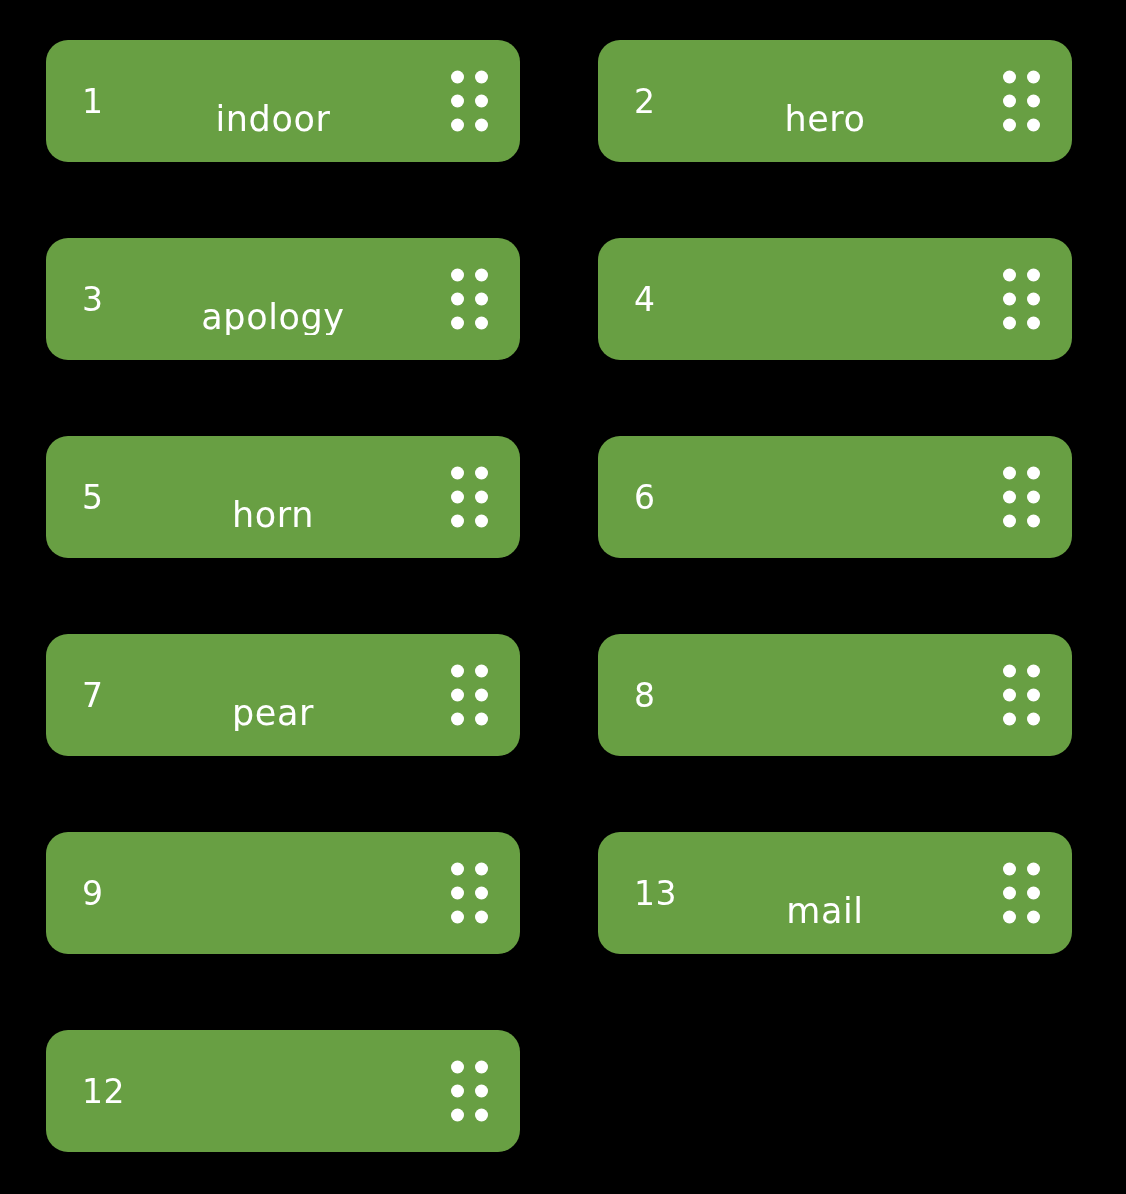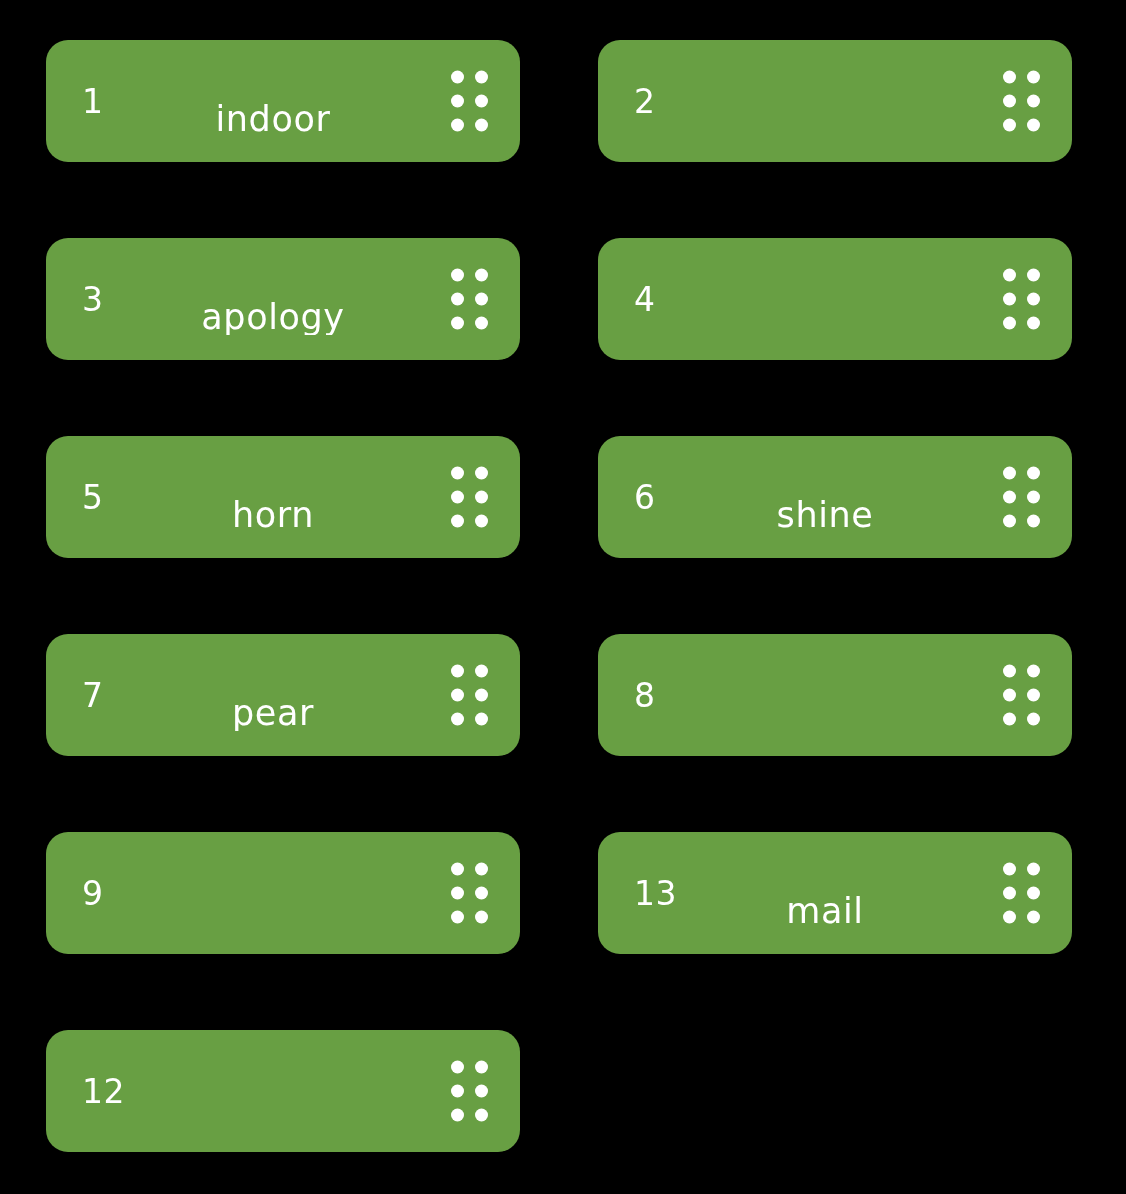--- a/index.html
+++ b/index.html
@@ -101,20 +101,21 @@
       <span class="dot"></span>
       <span class="dot"></span>
       <span class="dot"></span>
       <span class="dot"></span>
       <span class="dot"></span>
     </span>
   </div>
 
   <div class="word-card">
     <span class="card-index">2</span>
+    <span class="card-word">hero</span>
     <span class="drag-handle">
       <span class="dot"></span>
       <span class="dot"></span>
       <span class="dot"></span>
       <span class="dot"></span>
       <span class="dot"></span>
       <span class="dot"></span>
     </span>
   </div>
 
@@ -151,21 +152,20 @@
       <span class="dot"></span>
       <span class="dot"></span>
       <span class="dot"></span>
       <span class="dot"></span>
       <span class="dot"></span>
     </span>
   </div>
 
   <div class="word-card">
     <span class="card-index">6</span>
-    <span class="card-word">shine</span>
     <span class="drag-handle">
       <span class="dot"></span>
       <span class="dot"></span>
       <span class="dot"></span>
       <span class="dot"></span>
       <span class="dot"></span>
       <span class="dot"></span>
     </span>
   </div>
 

